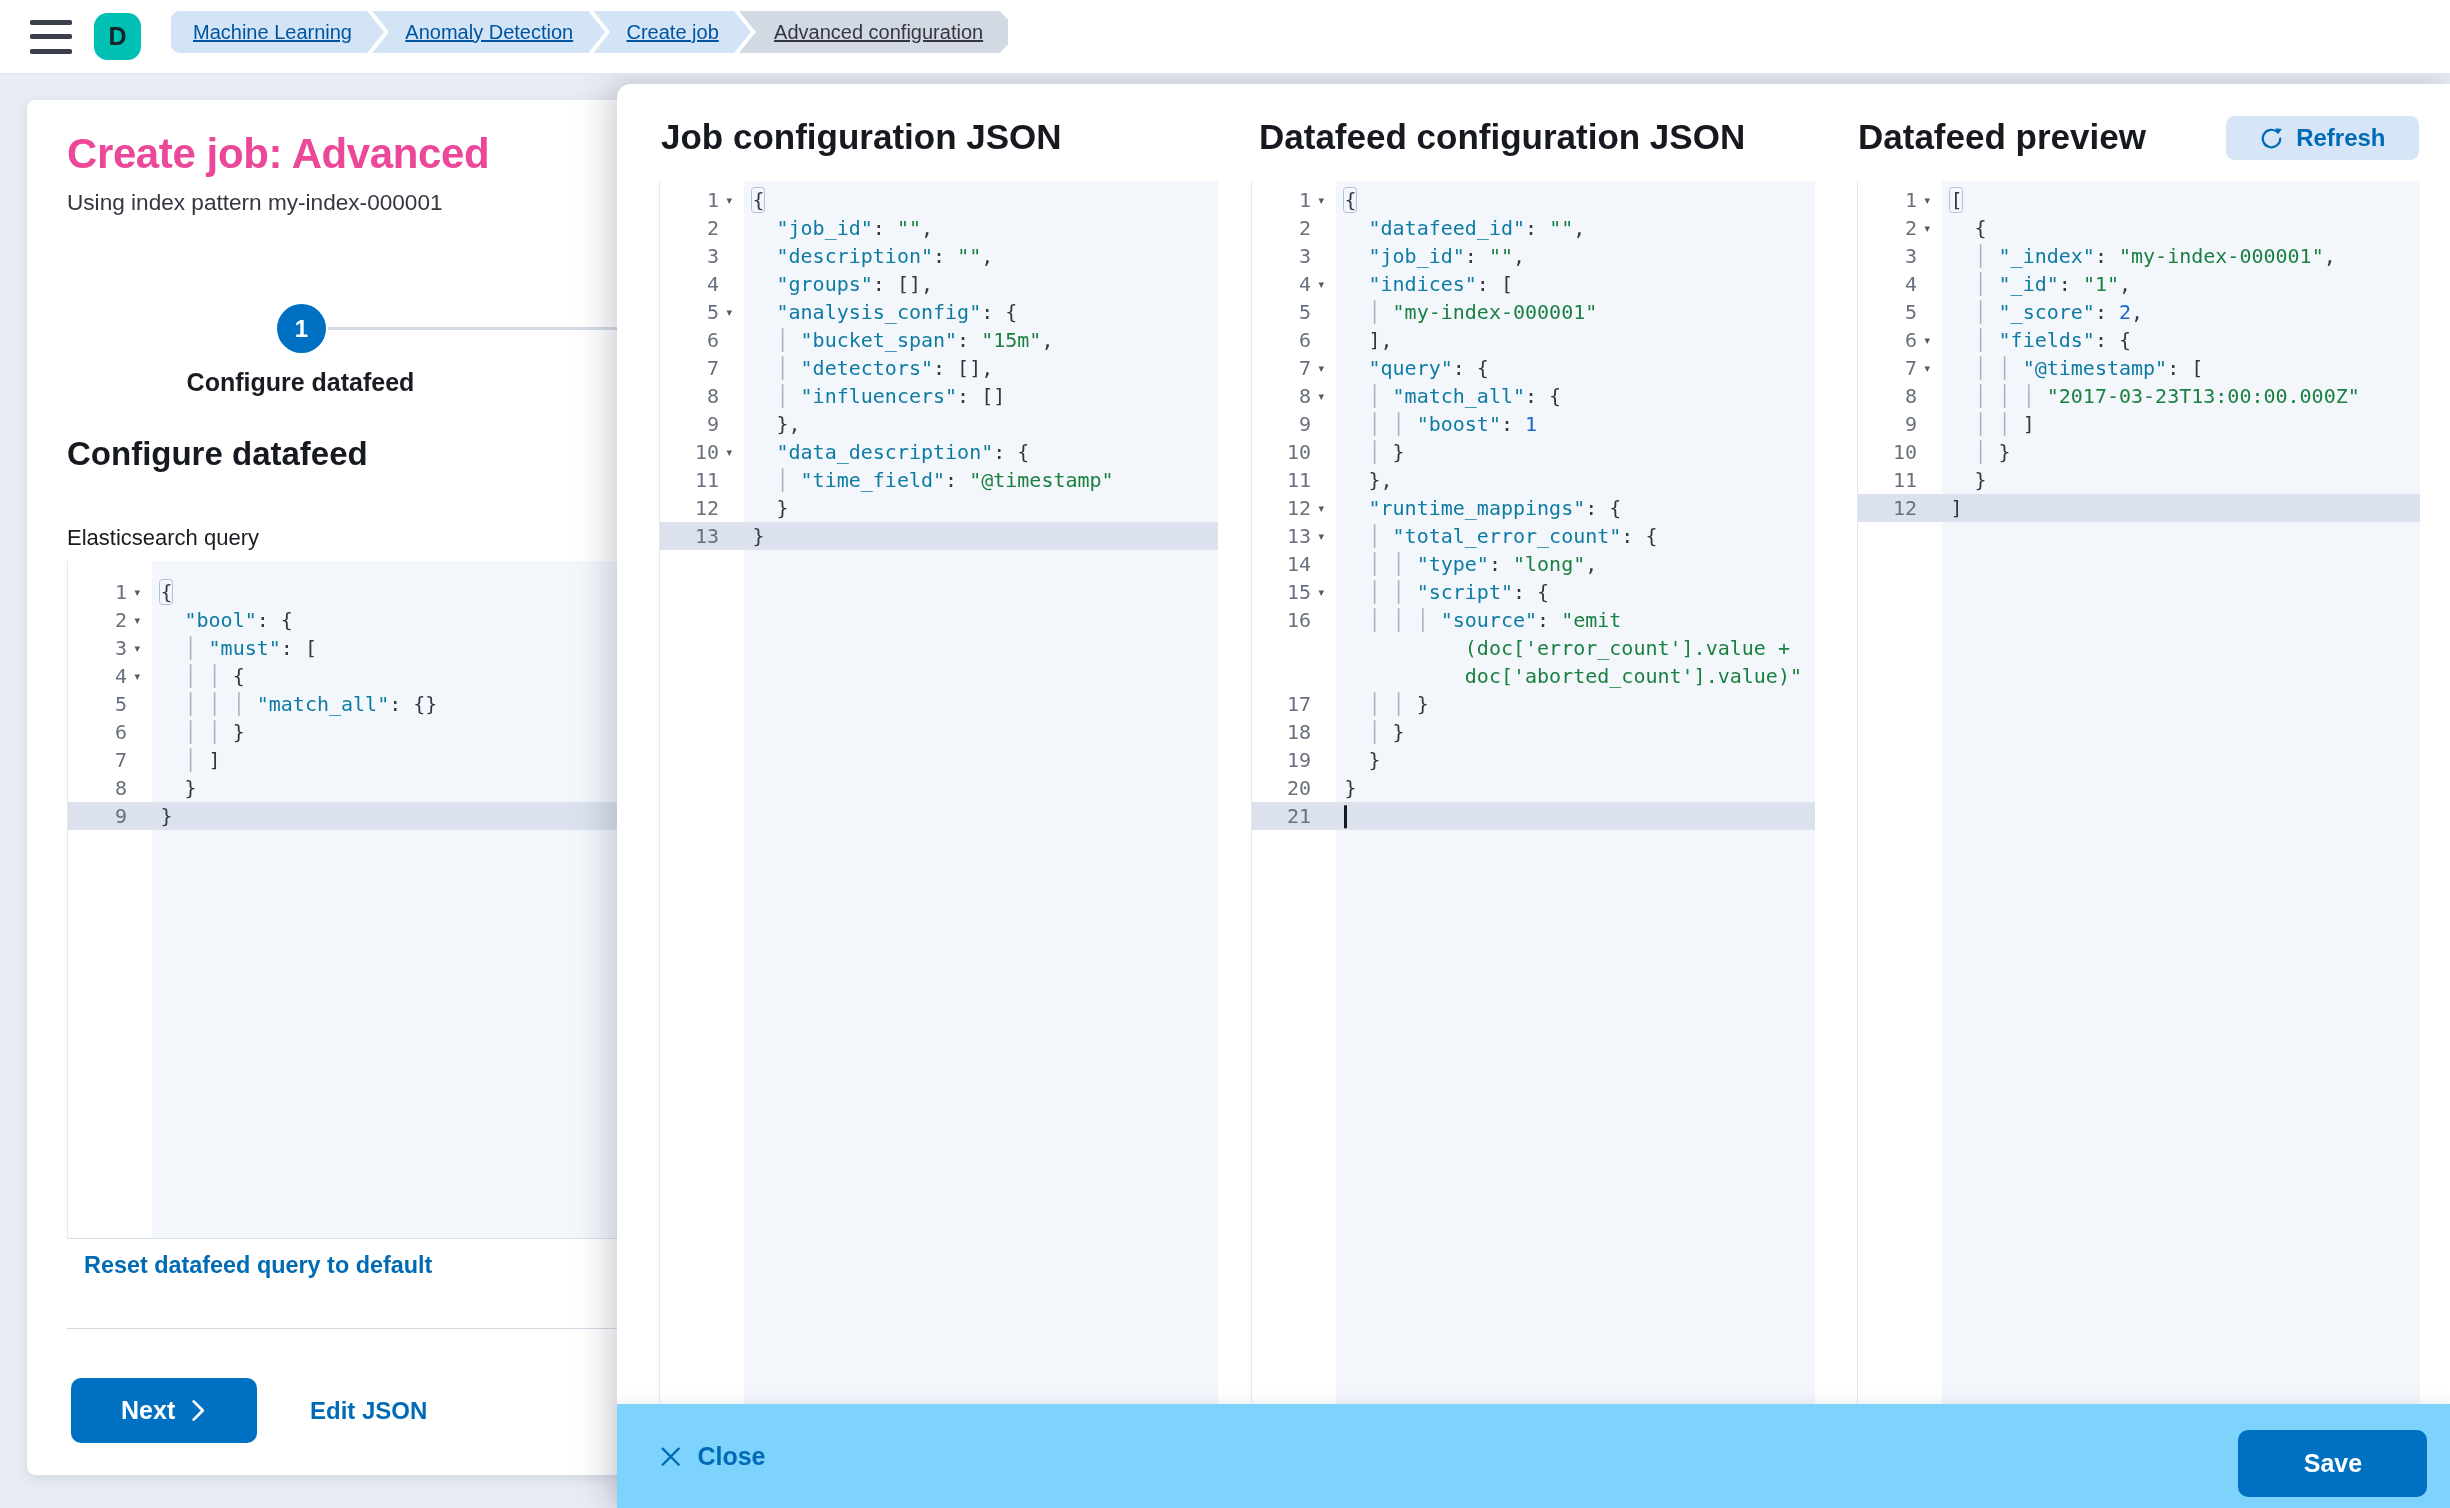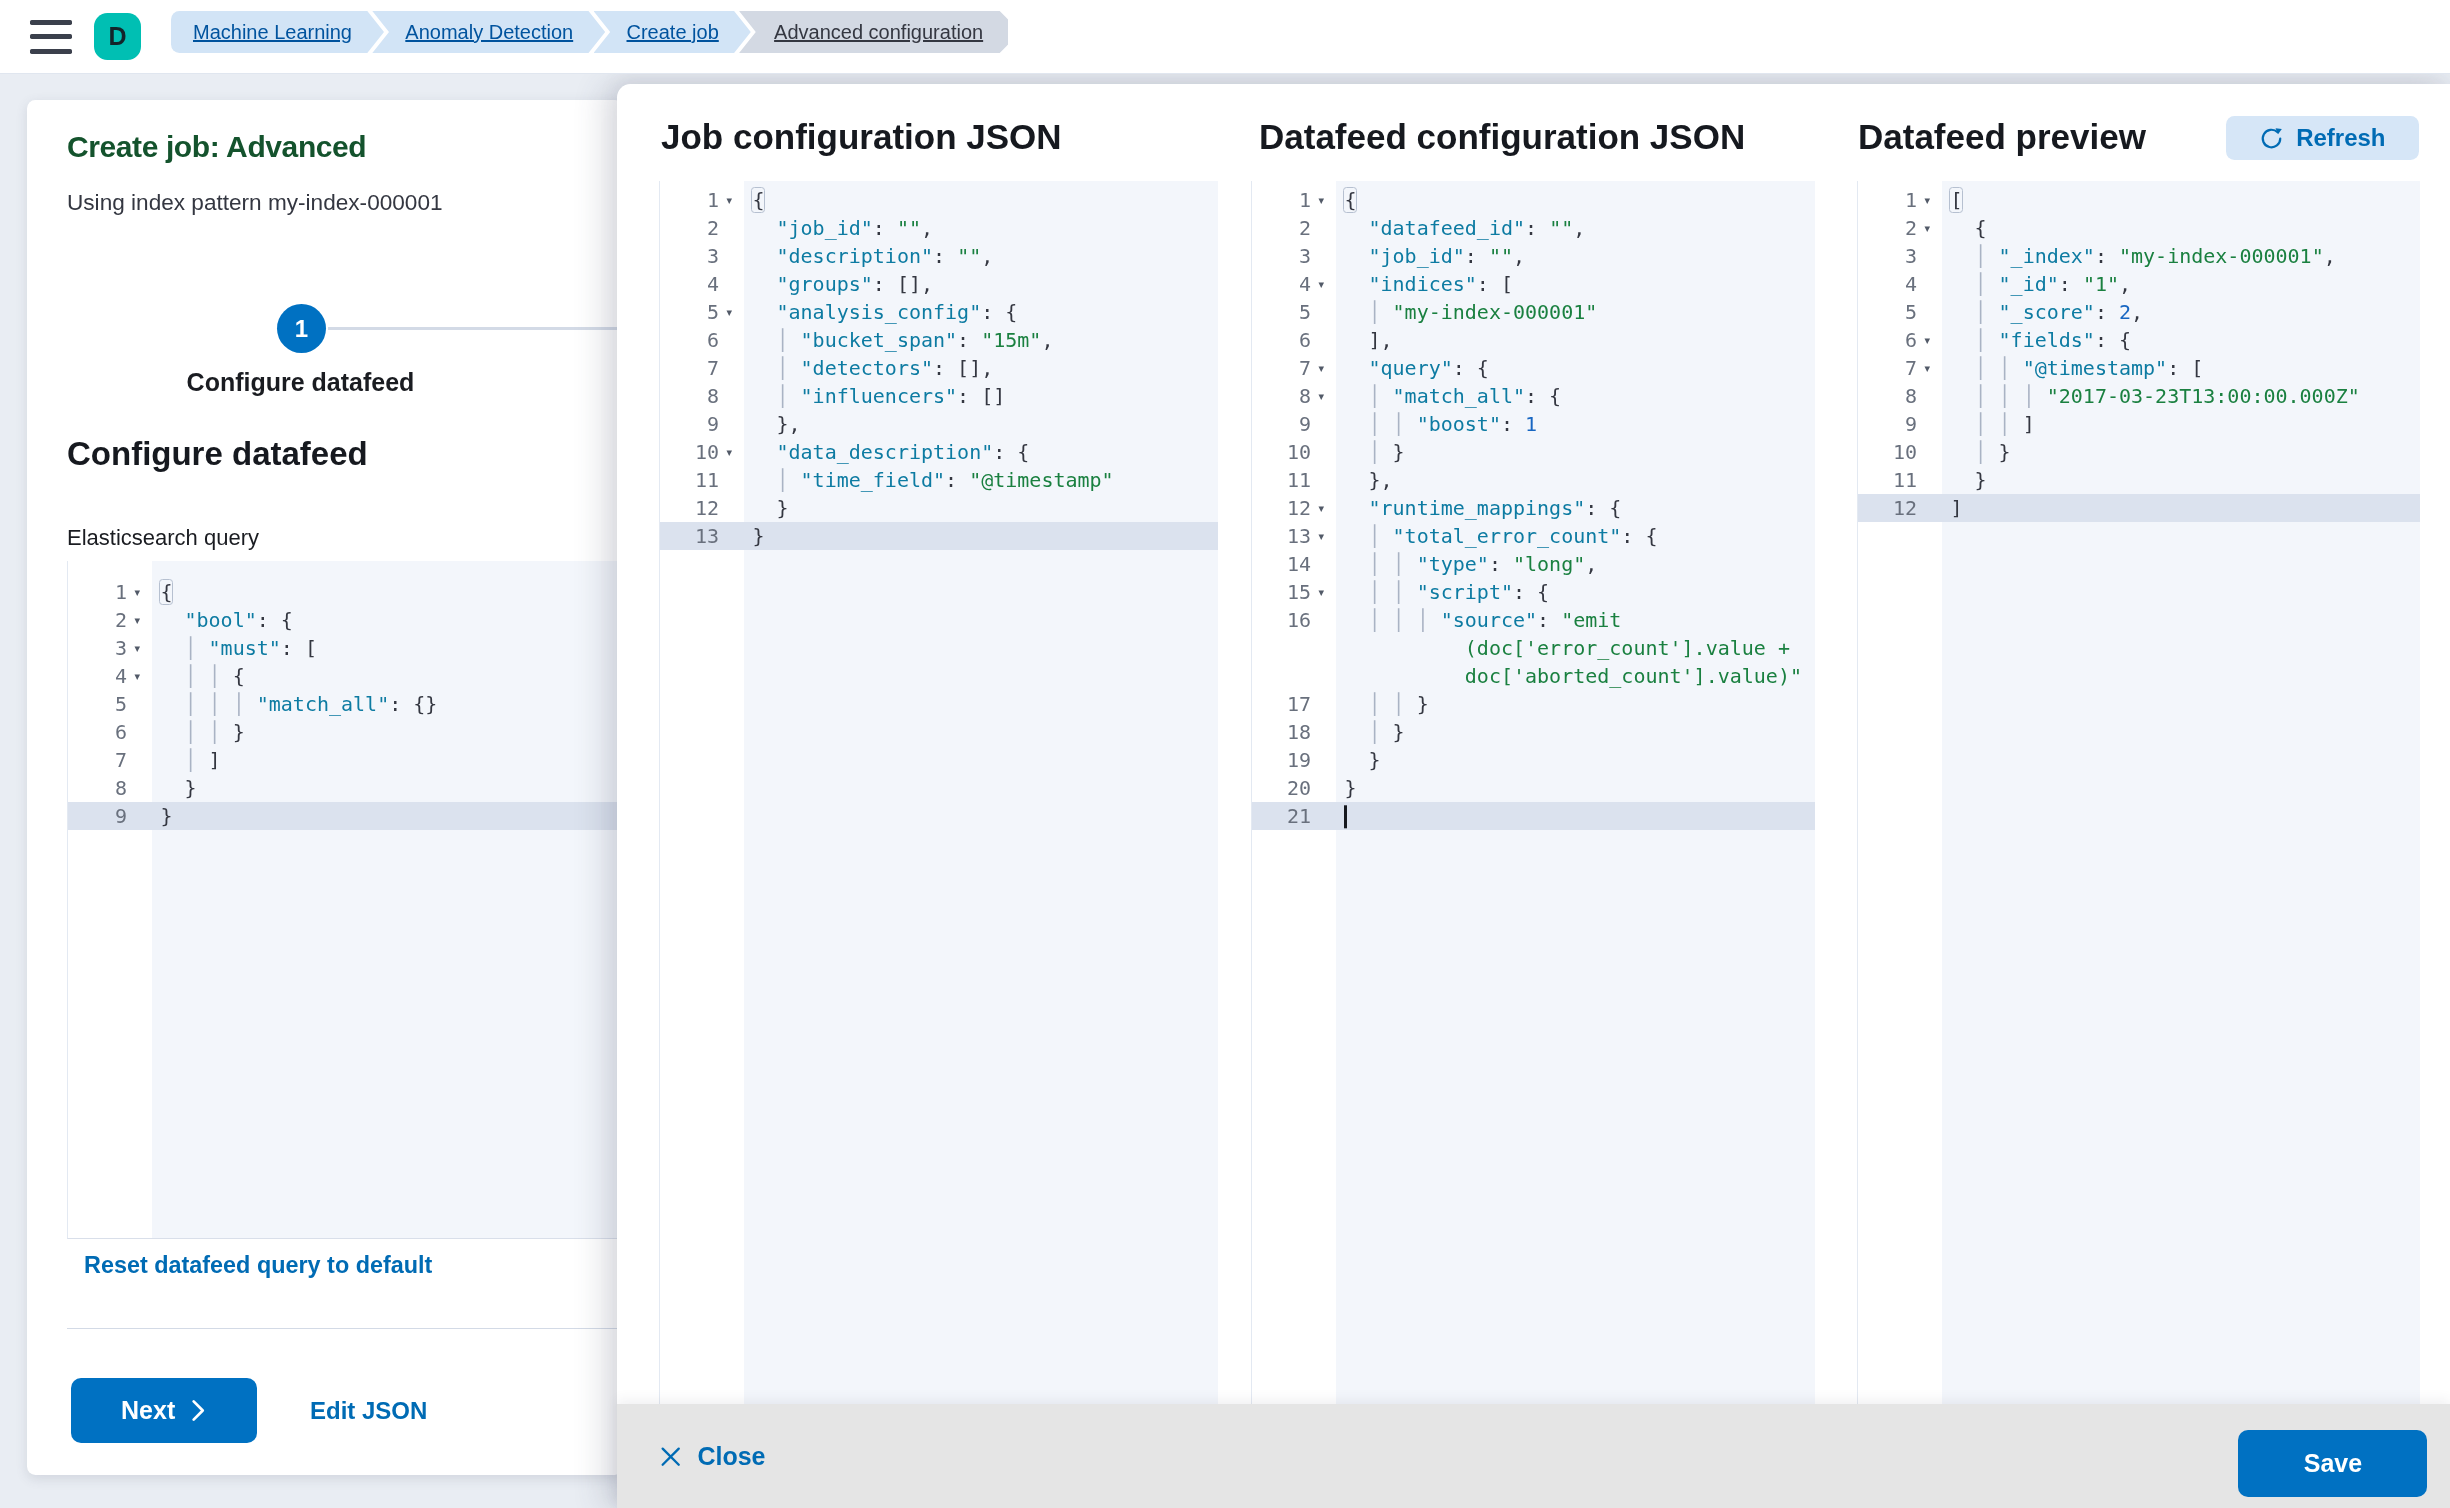--- a/index.html
+++ b/index.html
@@ -38,21 +38,21 @@
     clip-path: polygon(0 0, calc(100% - 16.7px) 0, 100% 50%, calc(100% - 16.7px) 100%, 0 100%, 16.7px 50%); }
   .crumb.last { margin-left:-11.7px; padding:0 25px 0 35px;
     background:#d3d9e3; color:#343741; font-weight:500; cursor:default; border-radius:0 8.4px 8.4px 0;
     clip-path: polygon(0 0, calc(100% - 8.4px) 0, 100% 20%, 100% 80%, calc(100% - 8.4px) 100%, 0 100%, 16.7px 50%); }
   
   .card {
     position:absolute; left:27px; top:100px; width:596px; height:1375px;
     background:#fff; border-radius:8.4px; z-index:2;
     box-shadow:0 3.3px 11.7px rgba(70,80,100,.14);
   }
-  .wiz-title { position:absolute; left:40px; top:30px; font-size:30px; font-weight:700; letter-spacing:-0.4px; color:#14532d; }
+  .wiz-title { position:absolute; left:40px; top:30px; font-size:42px; font-weight:700; letter-spacing:-0.4px; color:#ec4899; }
   .wiz-subtitle { position:absolute; left:40px; top:90px; font-size:22.6px; color:#343741; }
   .step-circle {
     position:absolute; left:250px; top:204px; width:49px; height:49px; border-radius:50%;
     background:#0071c2; color:#fff; font-size:24px; font-weight:600;
     display:flex; align-items:center; justify-content:center; z-index:2;
   }
   .step-line { position:absolute; left:301px; top:227px; width:295px; height:2.5px; background:#d3dae6; }
   .step-label { position:absolute; left:148px; top:268px; width:251px; text-align:center; font-size:25px; font-weight:700; }
   .section-heading { position:absolute; left:40px; top:335px; font-size:33px; font-weight:700; color:#16191f; }
   .query-label { position:absolute; left:40px; top:425px; font-size:22px; font-weight:400; }
@@ -100,21 +100,21 @@
   .pb { outline:1.7px solid #b6c0d0; outline-offset:-0.8px; border-radius:2.5px; }
   .guide { color:#a9b3c4; }
   .cursor { display:inline-block; width:2.5px; height:22.6px; background:#16191f; transform:translateY(3.3px); }
   #ed-esQuery { left:40px; top:461px; width:556px; height:678px; position:absolute; border-bottom:0.8px solid #d9dfea; }
   #ed-jobJson { left:42px;  width:559px; }
   #ed-dfJson  { left:634px; width:564px; }
   #ed-preview { left:1240px; width:563px; }
   
   .bottom-bar {
     position:absolute; left:0; bottom:0; width:100%; height:105px;
-    background:#e5e5e5; box-shadow:0 -4.2px 11.7px rgba(60,70,95,.08);
+    background:#7dd3fc; box-shadow:0 -4.2px 11.7px rgba(60,70,95,.08);
   }
   .close-btn {
     position:absolute; left:42px; top:0; height:105px; border:none; background:none; cursor:pointer;
     display:flex; align-items:center; gap:15px; color:#006bb4; font-size:25px; font-weight:600;
     font-family:"Liberation Sans", sans-serif;
   }
   .save-btn {
     position:absolute; right:22.6px; top:26px; width:189px; height:67px; border:none; cursor:pointer;
     background:#0071c2; color:#fff; border-radius:10px; font-size:25px; font-weight:700;
     font-family:"Liberation Sans", sans-serif;

